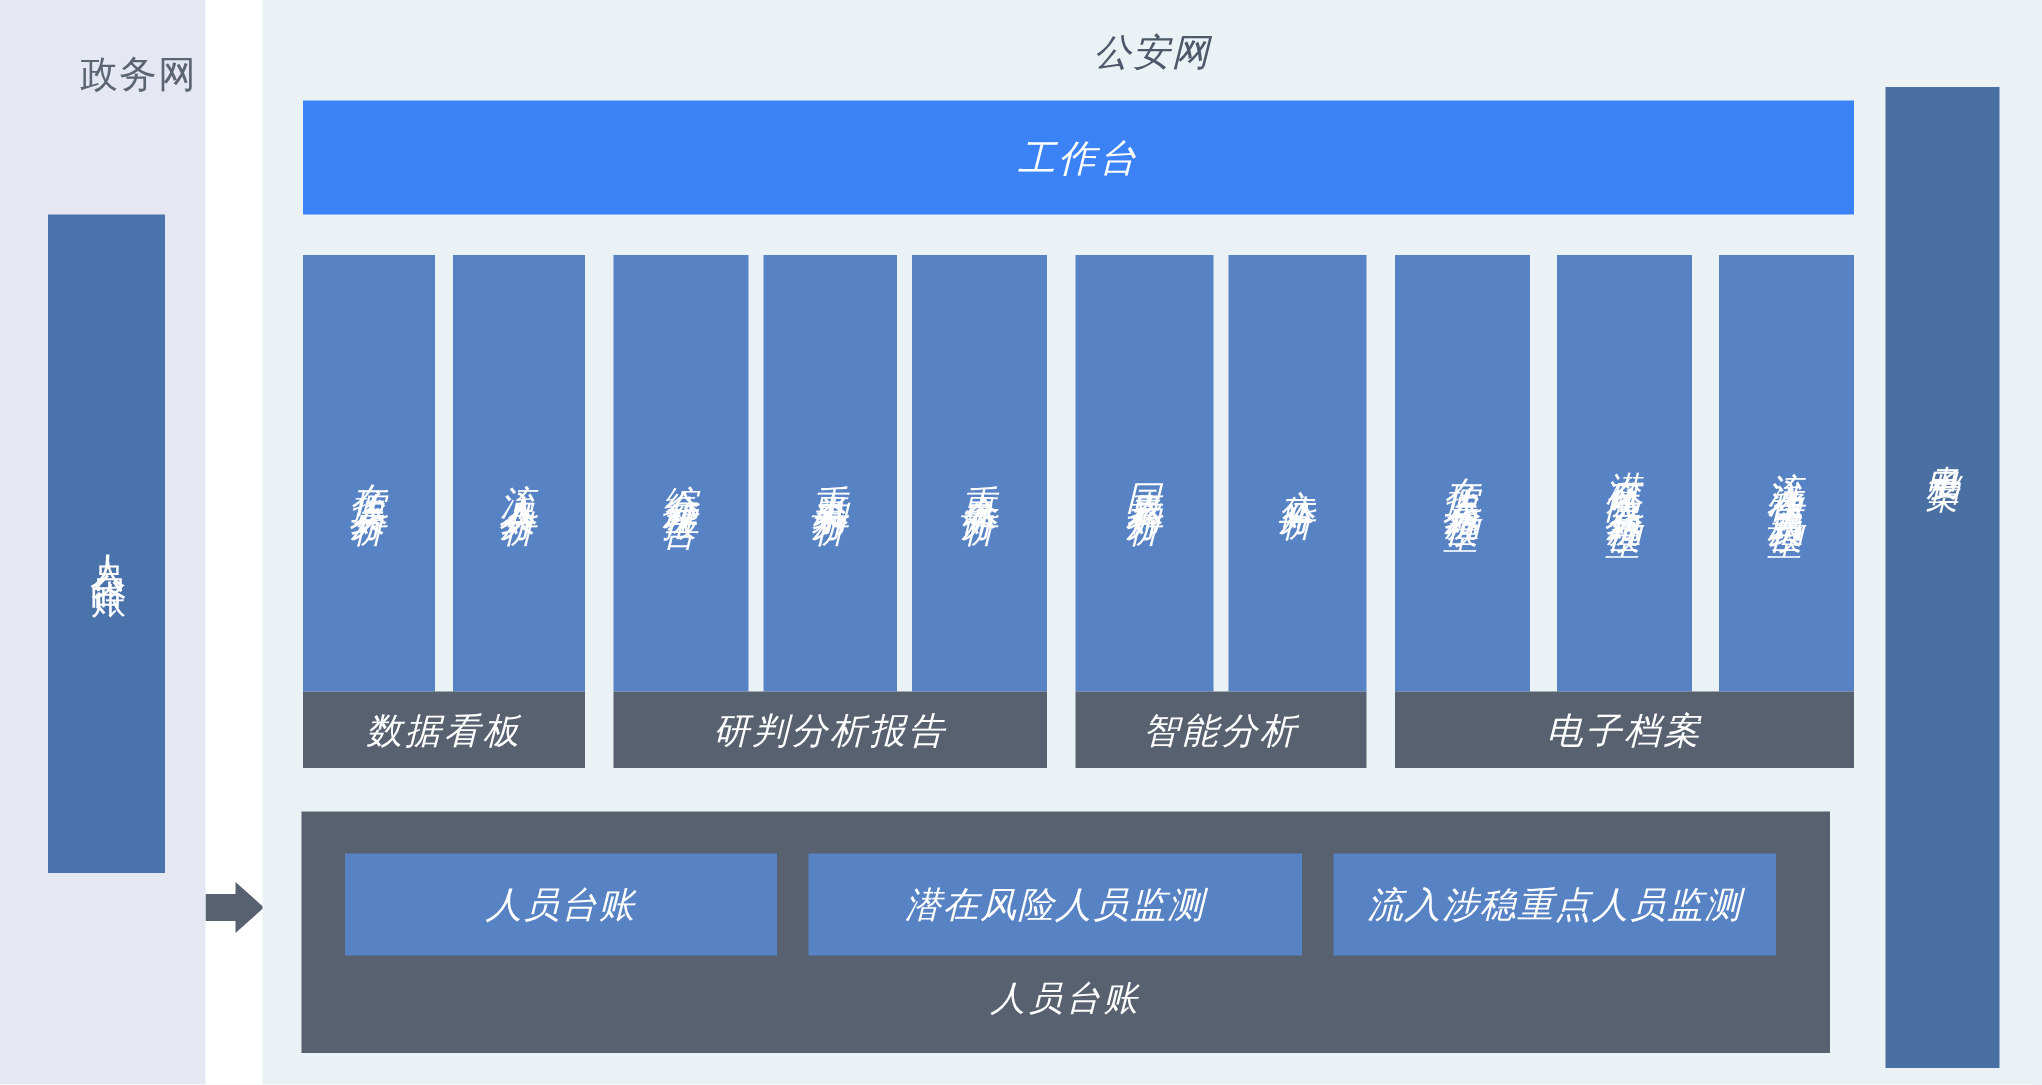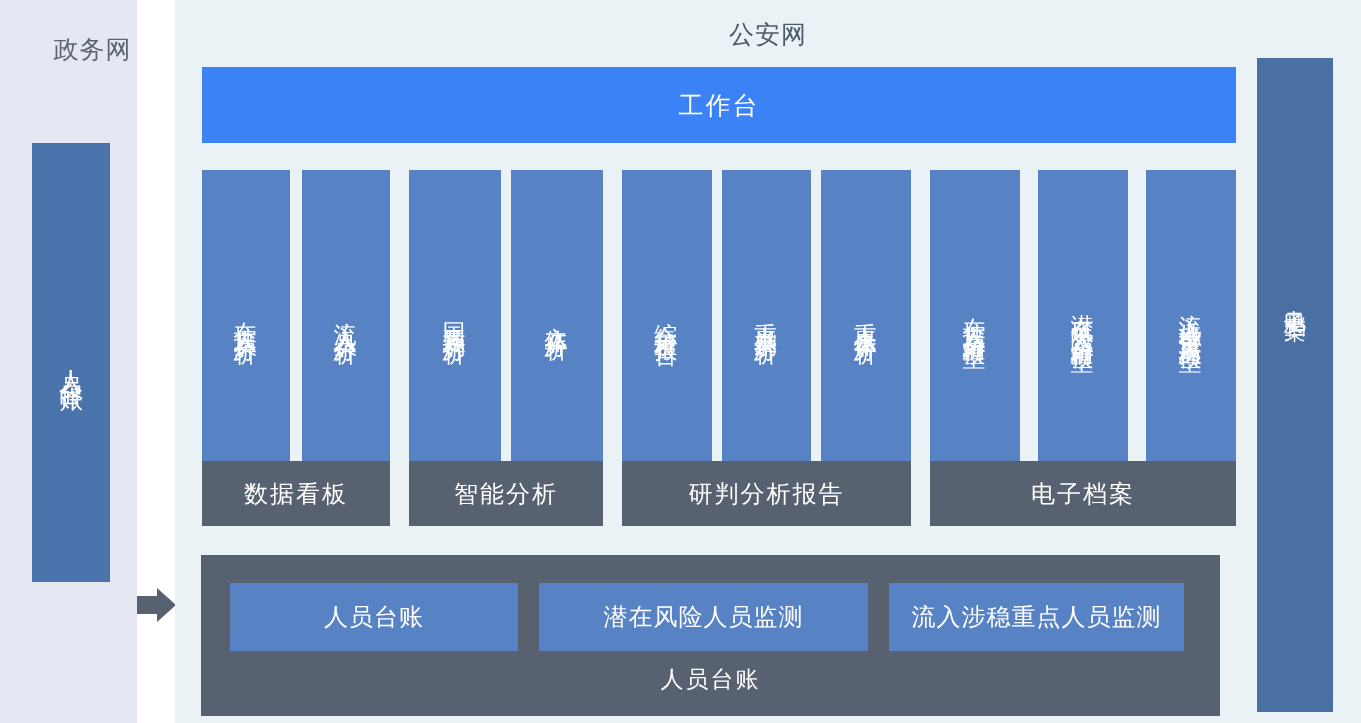--- a/index.html
+++ b/index.html
@@ -41,20 +41,21 @@
   .flow-arrow {
     position: absolute; left: 137px; top: 588px;
     width: 40px; height: 34px;
   }
 
   
   .main-panel {
     position: absolute; left: 175px; top: 0;
     width: 1186px; height: 723px;
     background: #ebf2f6;
+    font-style: italic;
   }
   .main-title {
     padding-top: 18px;
     text-align: center;
     font-size: 25px;
     color: #4d586a;
     letter-spacing: 1px;
   }
   .workbench-bar {
     margin: 16px 0 0 27px;
@@ -81,21 +82,21 @@
     flex: 1;
     background: #5782c3;
     display: flex; align-items: center; justify-content: center;
   }
   .vbar .vtext {
     writing-mode: vertical-rl;
     font-size: 23px; letter-spacing: 4px;
     color: #ffffff;
   }
   .group-footer {
-    height: 65px;
+    height: 51px;
     background: #586170;
     display: flex; align-items: center; justify-content: center;
     font-size: 24px; color: #ffffff; letter-spacing: 2px;
   }
 
   
   .bottom-panel {
     margin: 29px 0 0 26px;
     width: 1019px; height: 161px;
     background: #586170;
@@ -164,45 +165,45 @@
         <div class="vbar">
           <span class="vtext">在控人员分析</span>
         </div>
         <div class="vbar">
           <span class="vtext">流入人员分析</span>
         </div>
       </div>
       <div class="group-footer">数据看板</div>
     </div>
 
+    <div class="group g2">
+      <div class="group-bars">
+        <div class="vbar">
+          <span class="vtext">综合分析报告</span>
+        </div>
+        <div class="vbar">
+          <span class="vtext">重点类别分析</span>
+        </div>
+        <div class="vbar">
+          <span class="vtext">重点个体分析</span>
+        </div>
+      </div>
+      <div class="group-footer">研判分析报告</div>
+    </div>
+
     <div class="group g3">
       <div class="group-bars">
         <div class="vbar">
           <span class="vtext">同素异构分析</span>
         </div>
         <div class="vbar">
           <span class="vtext">立体分析</span>
         </div>
       </div>
       <div class="group-footer">智能分析</div>
-    </div>
-
-    <div class="group g2">
-      <div class="group-bars">
-        <div class="vbar">
-          <span class="vtext">综合分析报告</span>
-        </div>
-        <div class="vbar">
-          <span class="vtext">重点类别分析</span>
-        </div>
-        <div class="vbar">
-          <span class="vtext">重点个体分析</span>
-        </div>
-      </div>
-      <div class="group-footer">研判分析报告</div>
     </div>
 
     <div class="group g4">
       <div class="group-bars">
         <div class="vbar">
           <span class="vtext">在控人员分析模型</span>
         </div>
         <div class="vbar">
           <span class="vtext">潜在风险人员分析模型</span>
         </div>

